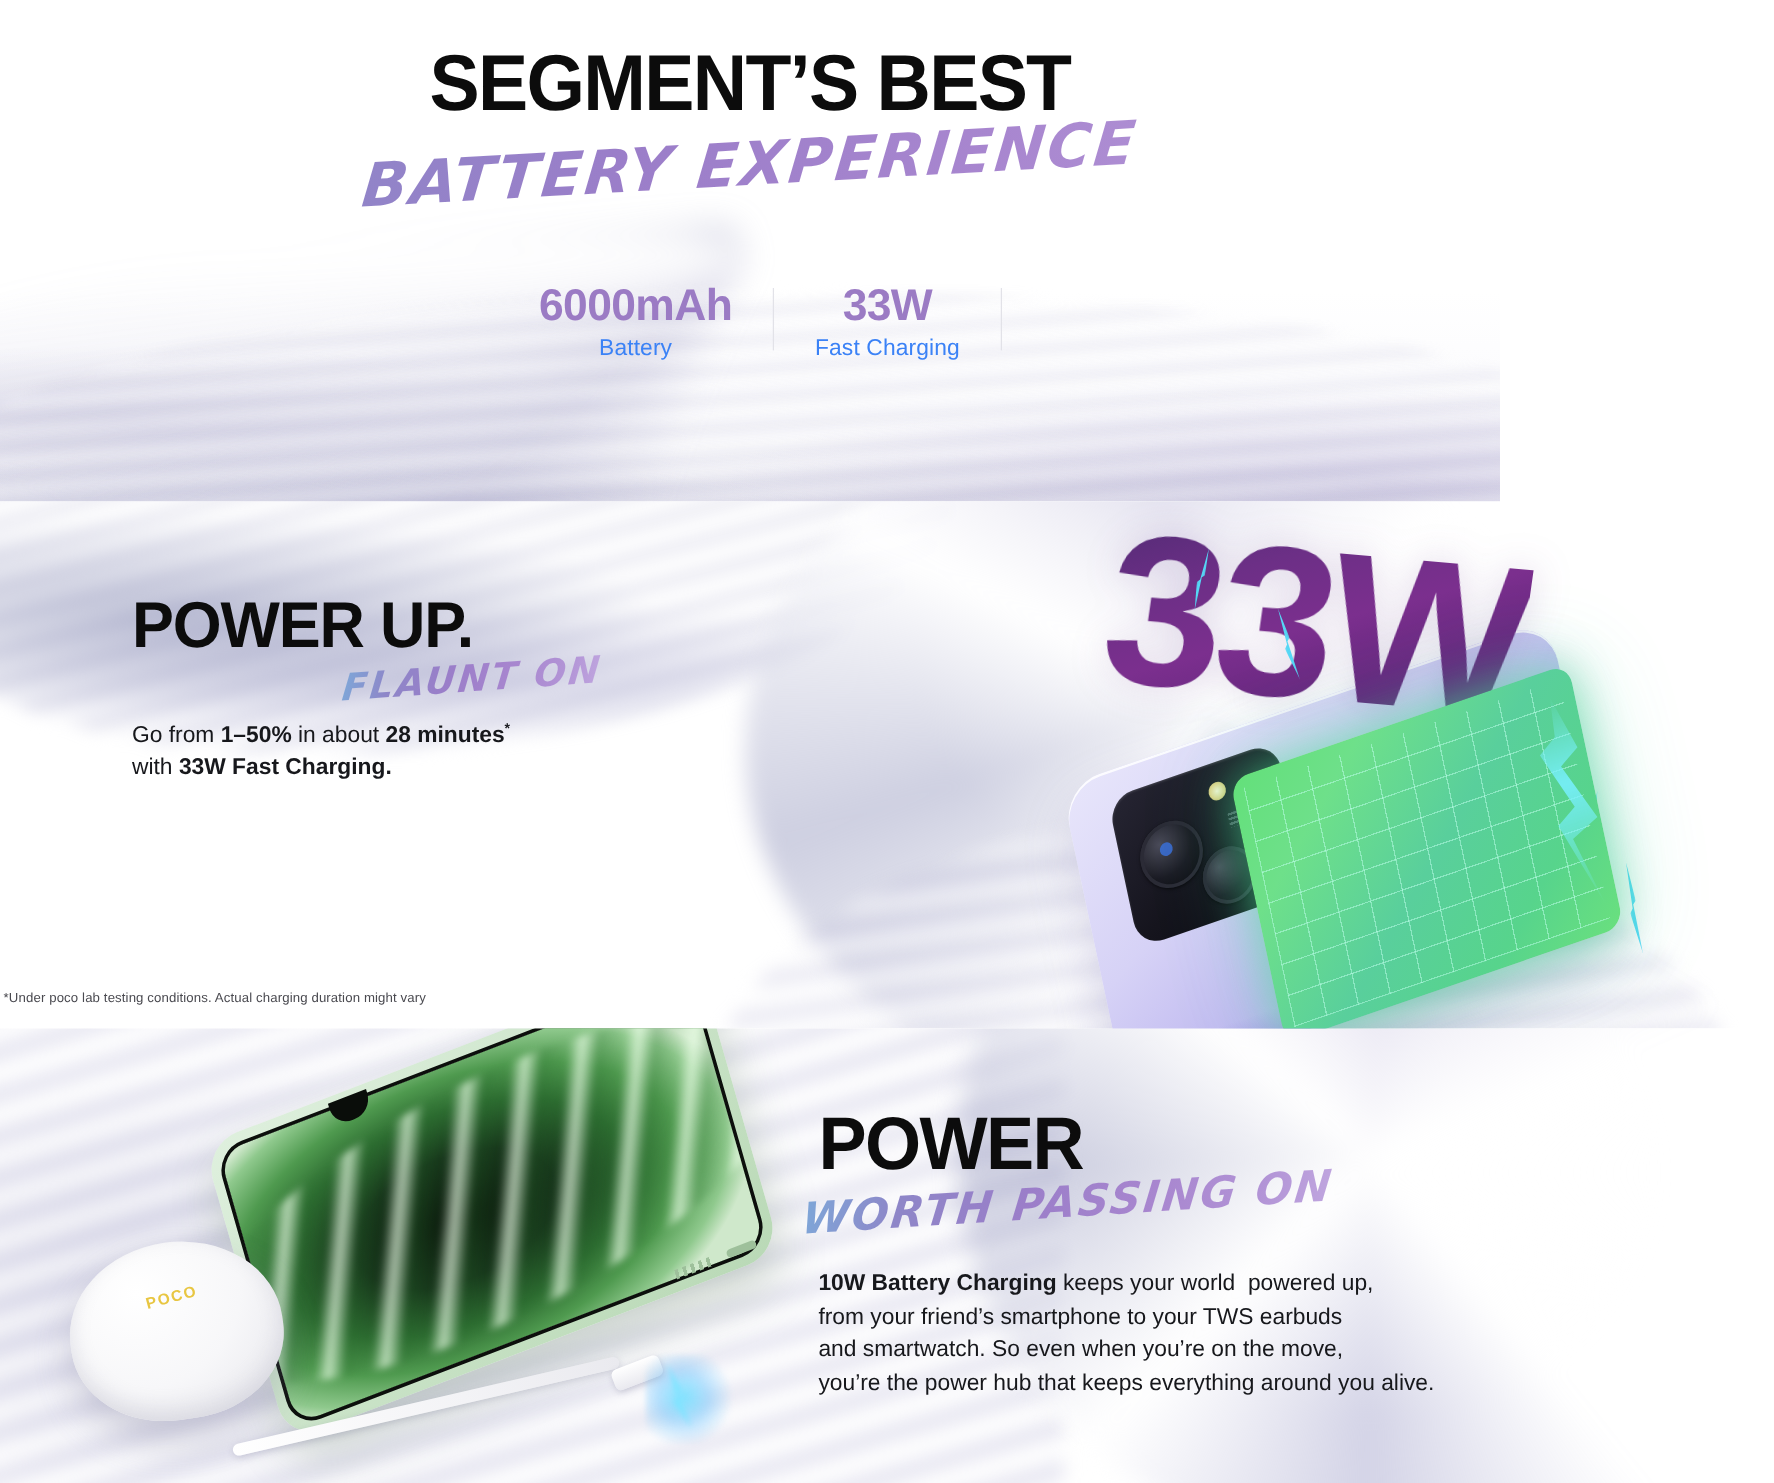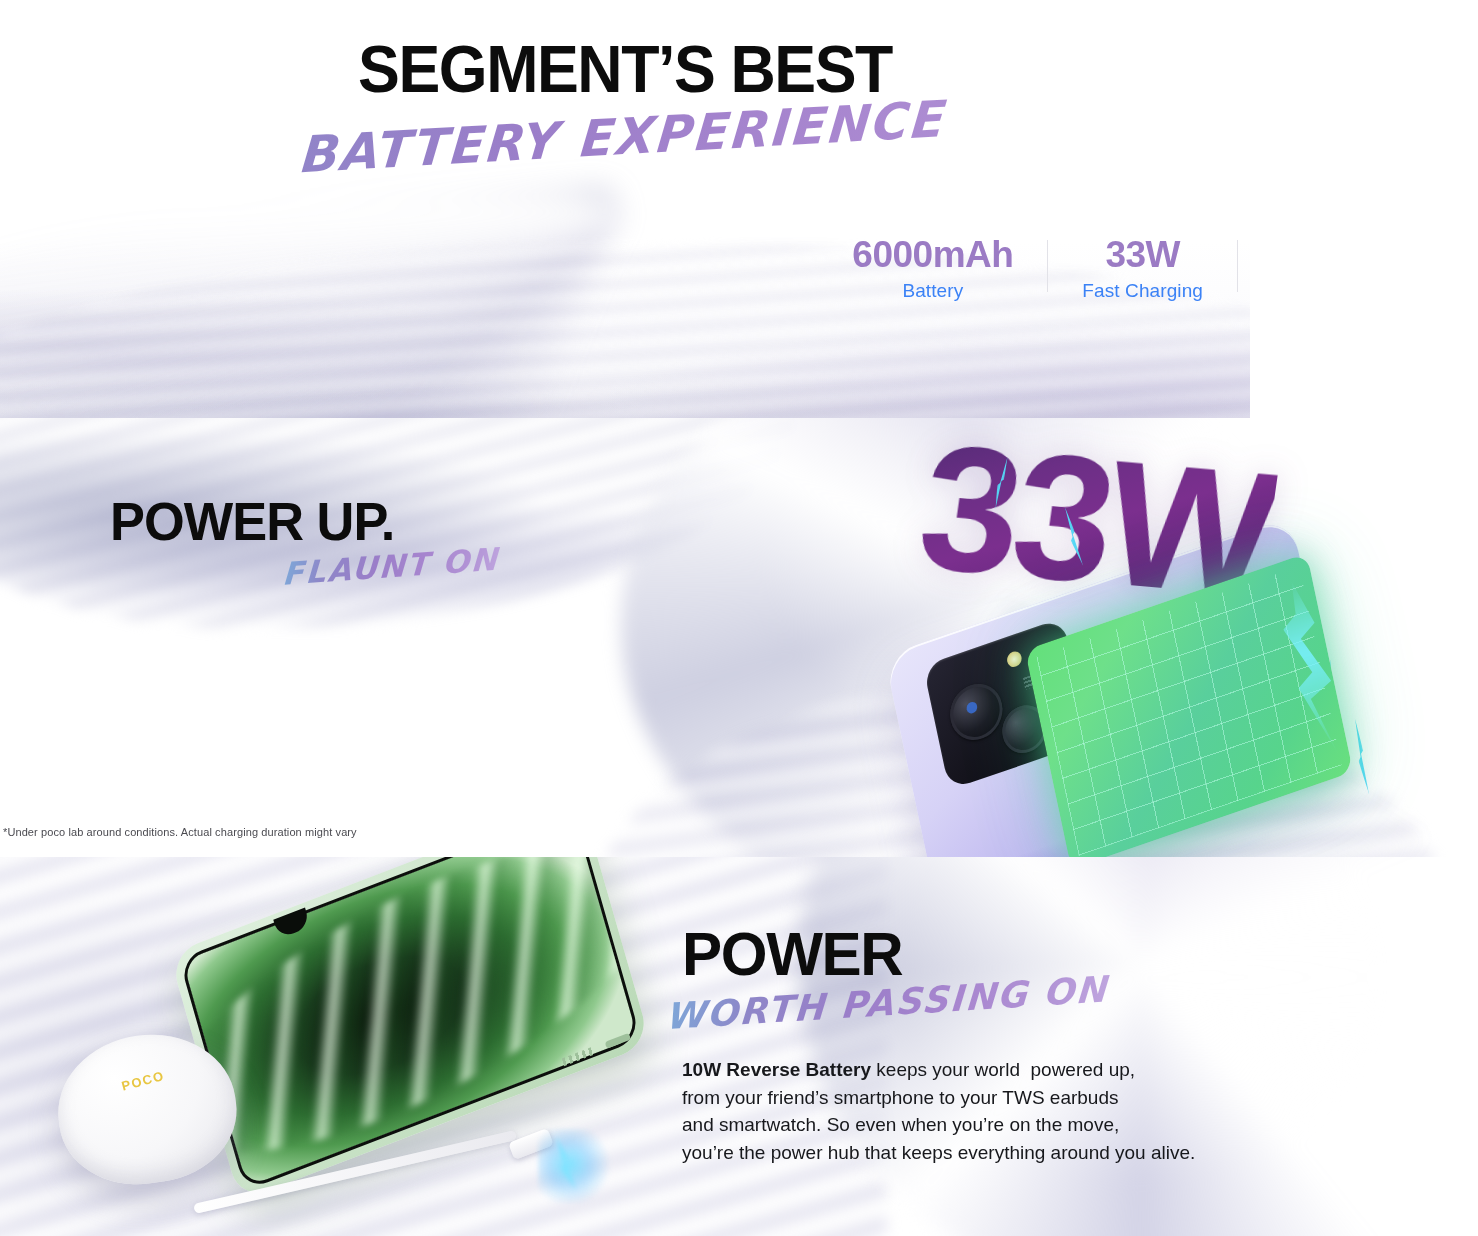--- a/index.html
+++ b/index.html
@@ -60,22 +60,22 @@
     -webkit-background-clip:text; background-clip:text; color:transparent;
     -webkit-text-fill-color:transparent;
   }
   .hero-script {
     position:absolute; left:0; right:0; top:108px; text-align:center;
     font-size:50px; letter-spacing:2px;
     transform:rotate(-3.2deg) skewX(-9deg);
   }
 
   .stats {
-    position:absolute; left:0; right:12px; top:236px;
-    display:flex; justify-content:flex-end; align-items:stretch; gap:0;
+    position:absolute; left:0; right:0; top:236px;
+    display:flex; justify-content:center; align-items:stretch; gap:0;
   }
   .stat { padding:0 34px; text-align:center; min-width:180px; }
   .stat-val {
     font-size:37px; font-weight:700; color:#9b7bc4; line-height:1.05;
     letter-spacing:-.5px;
   }
   .stat-lbl { font-size:19px; color:#3b82f6; margin-top:5px; letter-spacing:.1px; }
   .stat-div { width:1px; background:#e2e2e8; margin:4px 0 10px; align-self:stretch; }
 
   
@@ -357,23 +357,26 @@
         </div>
       </div>
       <div class="battery2"></div>
     </div>
   </section>
 
   <h2 class="two-head">POWER UP.</h2>
   <div class="two-script script">FLAUNT ON</div>
 
   <div class="two-body">
+    <p>
+      Go from <b>1–50%</b> in about <b>28 minutes<sup>*</sup></b><br>with <b>33W Fast Charging.</b>
+    </p>
   </div>
 
-  <div class="footnote">*Under poco lab around conditions. Actual charging duration might vary</div>
+  <div class="footnote">*Under poco lab testing conditions. Actual charging duration might vary</div>
 
   <section class="sec-three">
     <div class="three-bg"></div>
     <div class="three-swirl-r"></div>
 
     <div class="art-rev">
       <div class="phone3">
         <div class="scr3"></div>
         <div class="notch3"></div>
         <span class="grill3"></span>
@@ -386,20 +389,20 @@
       <div class="plug3"></div>
       <div class="spark3"></div>
     </div>
   </section>
 
   <h2 class="three-head">POWER</h2>
   <div class="three-script script">WORTH PASSING ON</div>
 
   <div class="three-body">
     <p>
-      <b>10W Reverse Battery</b> keeps your world&nbsp; powered up,<br>
+      <b>10W Battery Charging</b> keeps your world&nbsp; powered up,<br>
       from your friend’s smartphone to your TWS earbuds<br>
       and smartwatch. So even when you’re on the move,<br>
       you’re the power hub that keeps everything around you alive.
     </p>
   </div>
 
 </div>
 
 </body></html>

